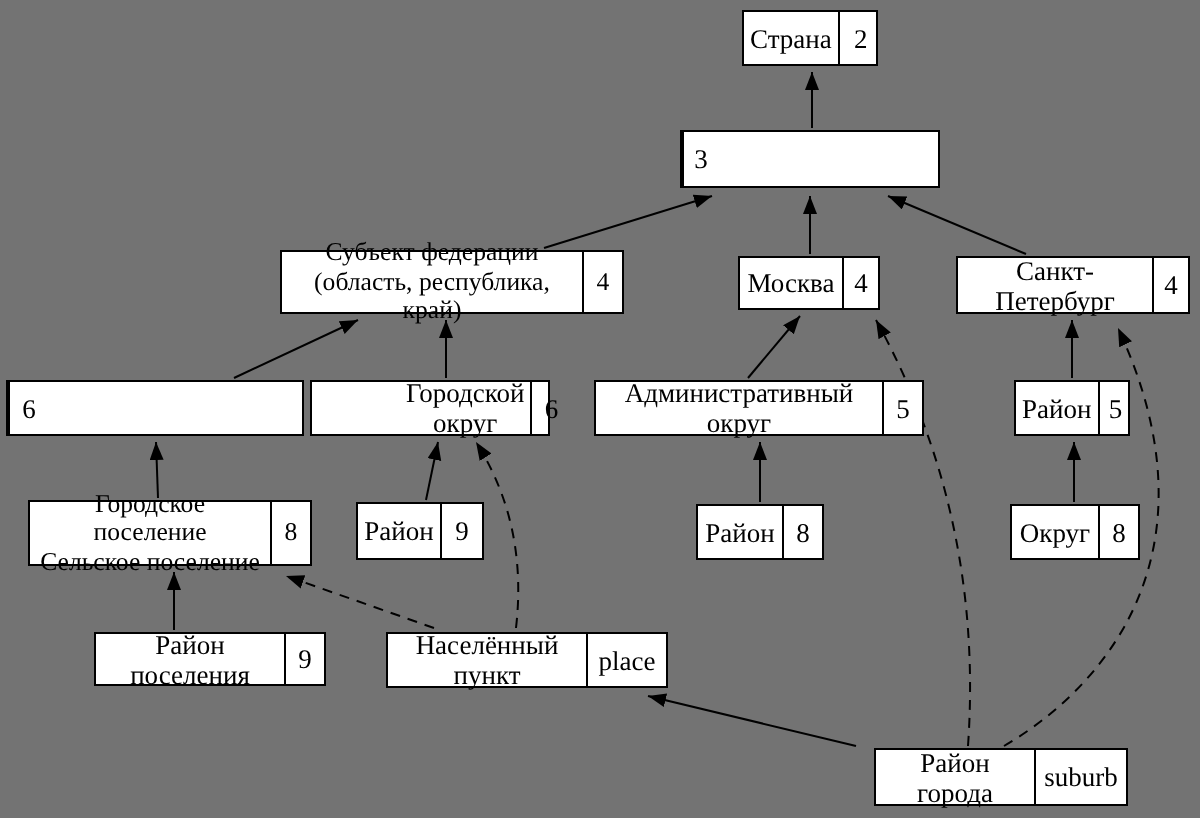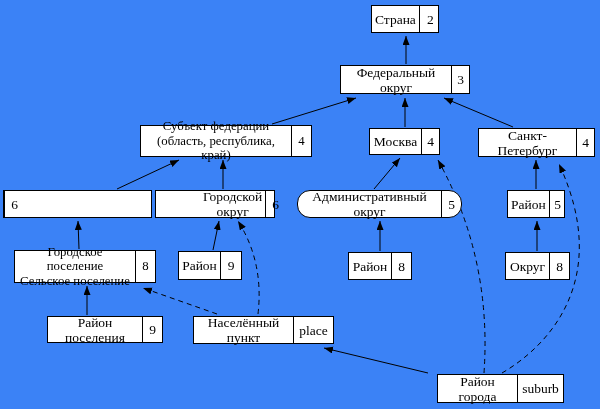--- a/index.html
+++ b/index.html
@@ -5,21 +5,21 @@
   html, body {
     margin: 0;
     padding: 0;
     background: #ffffff;
     font-family: "Liberation Serif", serif;
   }
   #canvas {
     position: relative;
     width: 600px;
     height: 409px;
-    background: #3b82f6;
+    background: #737373;
     overflow: hidden;
   }
   #edges {
     position: absolute;
     left: 0; top: 0;
     width: 600px; height: 409px;
   }
   .node {
     position: absolute;
     box-sizing: border-box;
@@ -83,21 +83,20 @@
     <path class="dashed" d="M484,373 Q492,258 438,160" marker-end="url(#ah)"></path>
     <path class="dashed" d="M502,373 C550,345 612,278 559,164" marker-end="url(#ah)"></path>
   </svg>
 
   <div class="node" style="left:371px;top:5px;width:68px;height:28px;">
     <span class="label">Страна</span>
     <span class="code" style="width:21px;">2</span>
   </div>
 
   <div class="node" style="left:340px;top:65px;width:130px;height:29px;">
-    <span class="label">Федеральный округ</span>
     <span class="code" style="width:17px;">3</span>
   </div>
 
   <div class="node small-text" style="left:140px;top:125px;width:172px;height:32px;">
     <span class="label">Субъект федерации
 (область, республика, край)</span>
     <span class="code" style="width:19px;">4</span>
   </div>
 
   <div class="node" style="left:369px;top:128px;width:71px;height:27px;">
@@ -112,21 +111,21 @@
 
   <div class="node" style="left:3px;top:190px;width:149px;height:28px;">
     <span class="code" style="width:19px;">6</span>
   </div>
 
   <div class="node" style="left:155px;top:190px;width:120px;height:28px;padding-left:44px;">
     <span class="label">Городской округ</span>
     <span class="code" style="width:19px;">6</span>
   </div>
 
-  <div class="node" style="left:297px;top:190px;width:165px;height:28px;border-radius:13px;">
+  <div class="node" style="left:297px;top:190px;width:165px;height:28px;">
     <span class="label">Административный округ</span>
     <span class="code" style="width:19px;">5</span>
   </div>
 
   <div class="node" style="left:507px;top:190px;width:58px;height:28px;">
     <span class="label">Район</span>
     <span class="code" style="width:16px;">5</span>
   </div>
 
   <div class="node small-text" style="left:14px;top:250px;width:142px;height:33px;">

